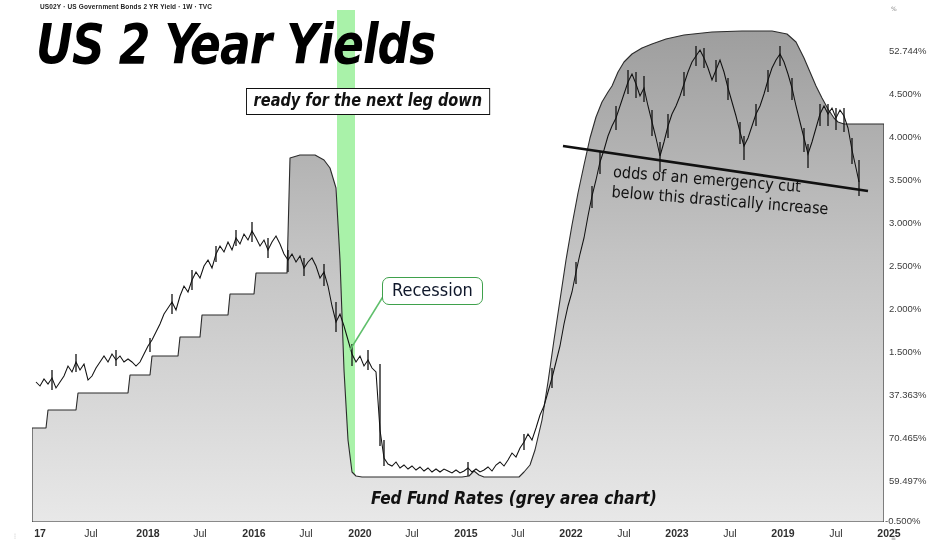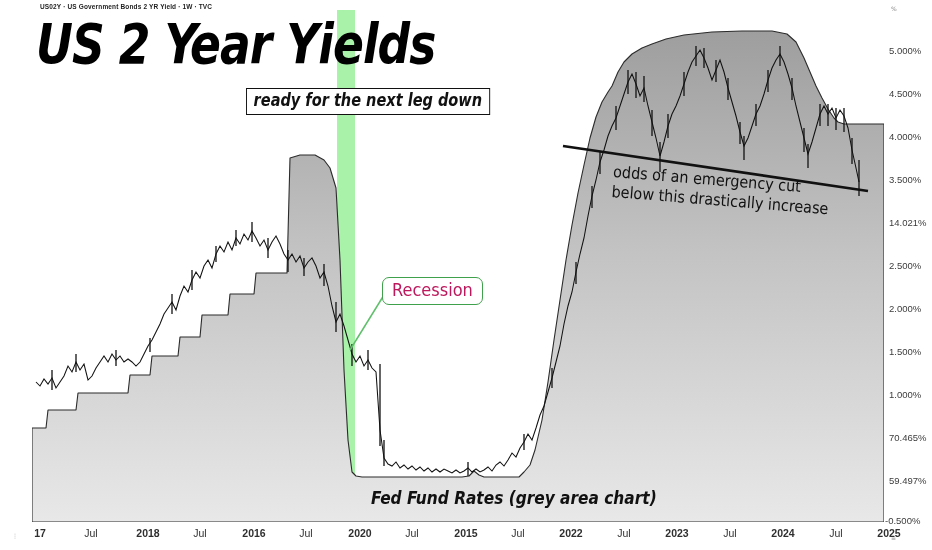--- a/index.html
+++ b/index.html
@@ -55,21 +55,21 @@
     border:1.6px solid #111;
     font-size:17px;font-weight:700;font-style:italic;
     color:#111;white-space:nowrap;line-height:1.05;
     font-family:"DejaVu Sans Condensed","DejaVu Sans",sans-serif;
     transform:scaleX(.95);transform-origin:left top;
   }
   .recession-box{
     position:absolute;left:382px;top:277px;
     padding:2px 9px 3px 9px;background:#ffffff;
     border:1.8px solid #3fa14c;border-radius:7px;
-    color:#be185d;font-size:18px;font-weight:400;
+    color:#0f172a;font-size:18px;font-weight:400;
     white-space:nowrap;line-height:1.15;
     font-family:"DejaVu Sans Condensed","DejaVu Sans",sans-serif;
   }
   .emergency-note{
     position:absolute;left:614px;top:162px;
     font-size:16px;color:#111;line-height:1.22;
     white-space:nowrap;font-weight:400;
     font-family:"DejaVu Sans Condensed","DejaVu Sans",sans-serif;
     transform:rotate(4.6deg);transform-origin:left top;
   }
@@ -210,29 +210,29 @@
   <div class="boxed-note">ready for the next leg down</div>
   <div class="recession-box">Recession</div>
   <div class="emergency-note">
     <span>odds of an emergency cut</span><br>
     <span>below this drastically increase</span>
   </div>
   <div class="ffr-note">Fed Fund Rates (grey area chart)</div>
 
   <div class="price-axis">
     <div class="axis-corner" style="top:5px">%</div>
-    <div class="price-tick" style="top:45px">5.000%</div>
+    <div class="price-tick" style="top:45px">52.744%</div>
     <div class="price-tick" style="top:88px">4.500%</div>
     <div class="price-tick" style="top:131px">4.000%</div>
     <div class="price-tick" style="top:174px">3.500%</div>
-    <div class="price-tick" style="top:217px">14.021%</div>
+    <div class="price-tick" style="top:217px">3.000%</div>
     <div class="price-tick" style="top:260px">2.500%</div>
     <div class="price-tick" style="top:303px">2.000%</div>
     <div class="price-tick" style="top:346px">1.500%</div>
-    <div class="price-tick" style="top:389px">1.000%</div>
+    <div class="price-tick" style="top:389px">37.363%</div>
     <div class="price-tick" style="top:432px">70.465%</div>
     <div class="price-tick" style="top:475px">59.497%</div>
     <div class="price-tick" style="top:515px;left:1px">-0.500%</div>
     <div class="axis-corner" style="top:534px">≡</div>
   </div>
 
   <div class="time-axis">
     <div class="axis-dot">⋮</div>
     <div class="time-tick year" style="left:40px">17</div>
     <div class="time-tick" style="left:91px">Jul</div>
@@ -241,18 +241,18 @@
     <div class="time-tick year" style="left:254px">2016</div>
     <div class="time-tick" style="left:306px">Jul</div>
     <div class="time-tick year" style="left:360px">2020</div>
     <div class="time-tick" style="left:412px">Jul</div>
     <div class="time-tick year" style="left:466px">2015</div>
     <div class="time-tick" style="left:518px">Jul</div>
     <div class="time-tick year" style="left:571px">2022</div>
     <div class="time-tick" style="left:624px">Jul</div>
     <div class="time-tick year" style="left:677px">2023</div>
     <div class="time-tick" style="left:730px">Jul</div>
-    <div class="time-tick year" style="left:783px">2024</div>
+    <div class="time-tick year" style="left:783px">2019</div>
     <div class="time-tick" style="left:836px">Jul</div>
     <div class="time-tick year" style="left:889px">2025</div>
   </div>
 
 </div>
 
 </body></html>

